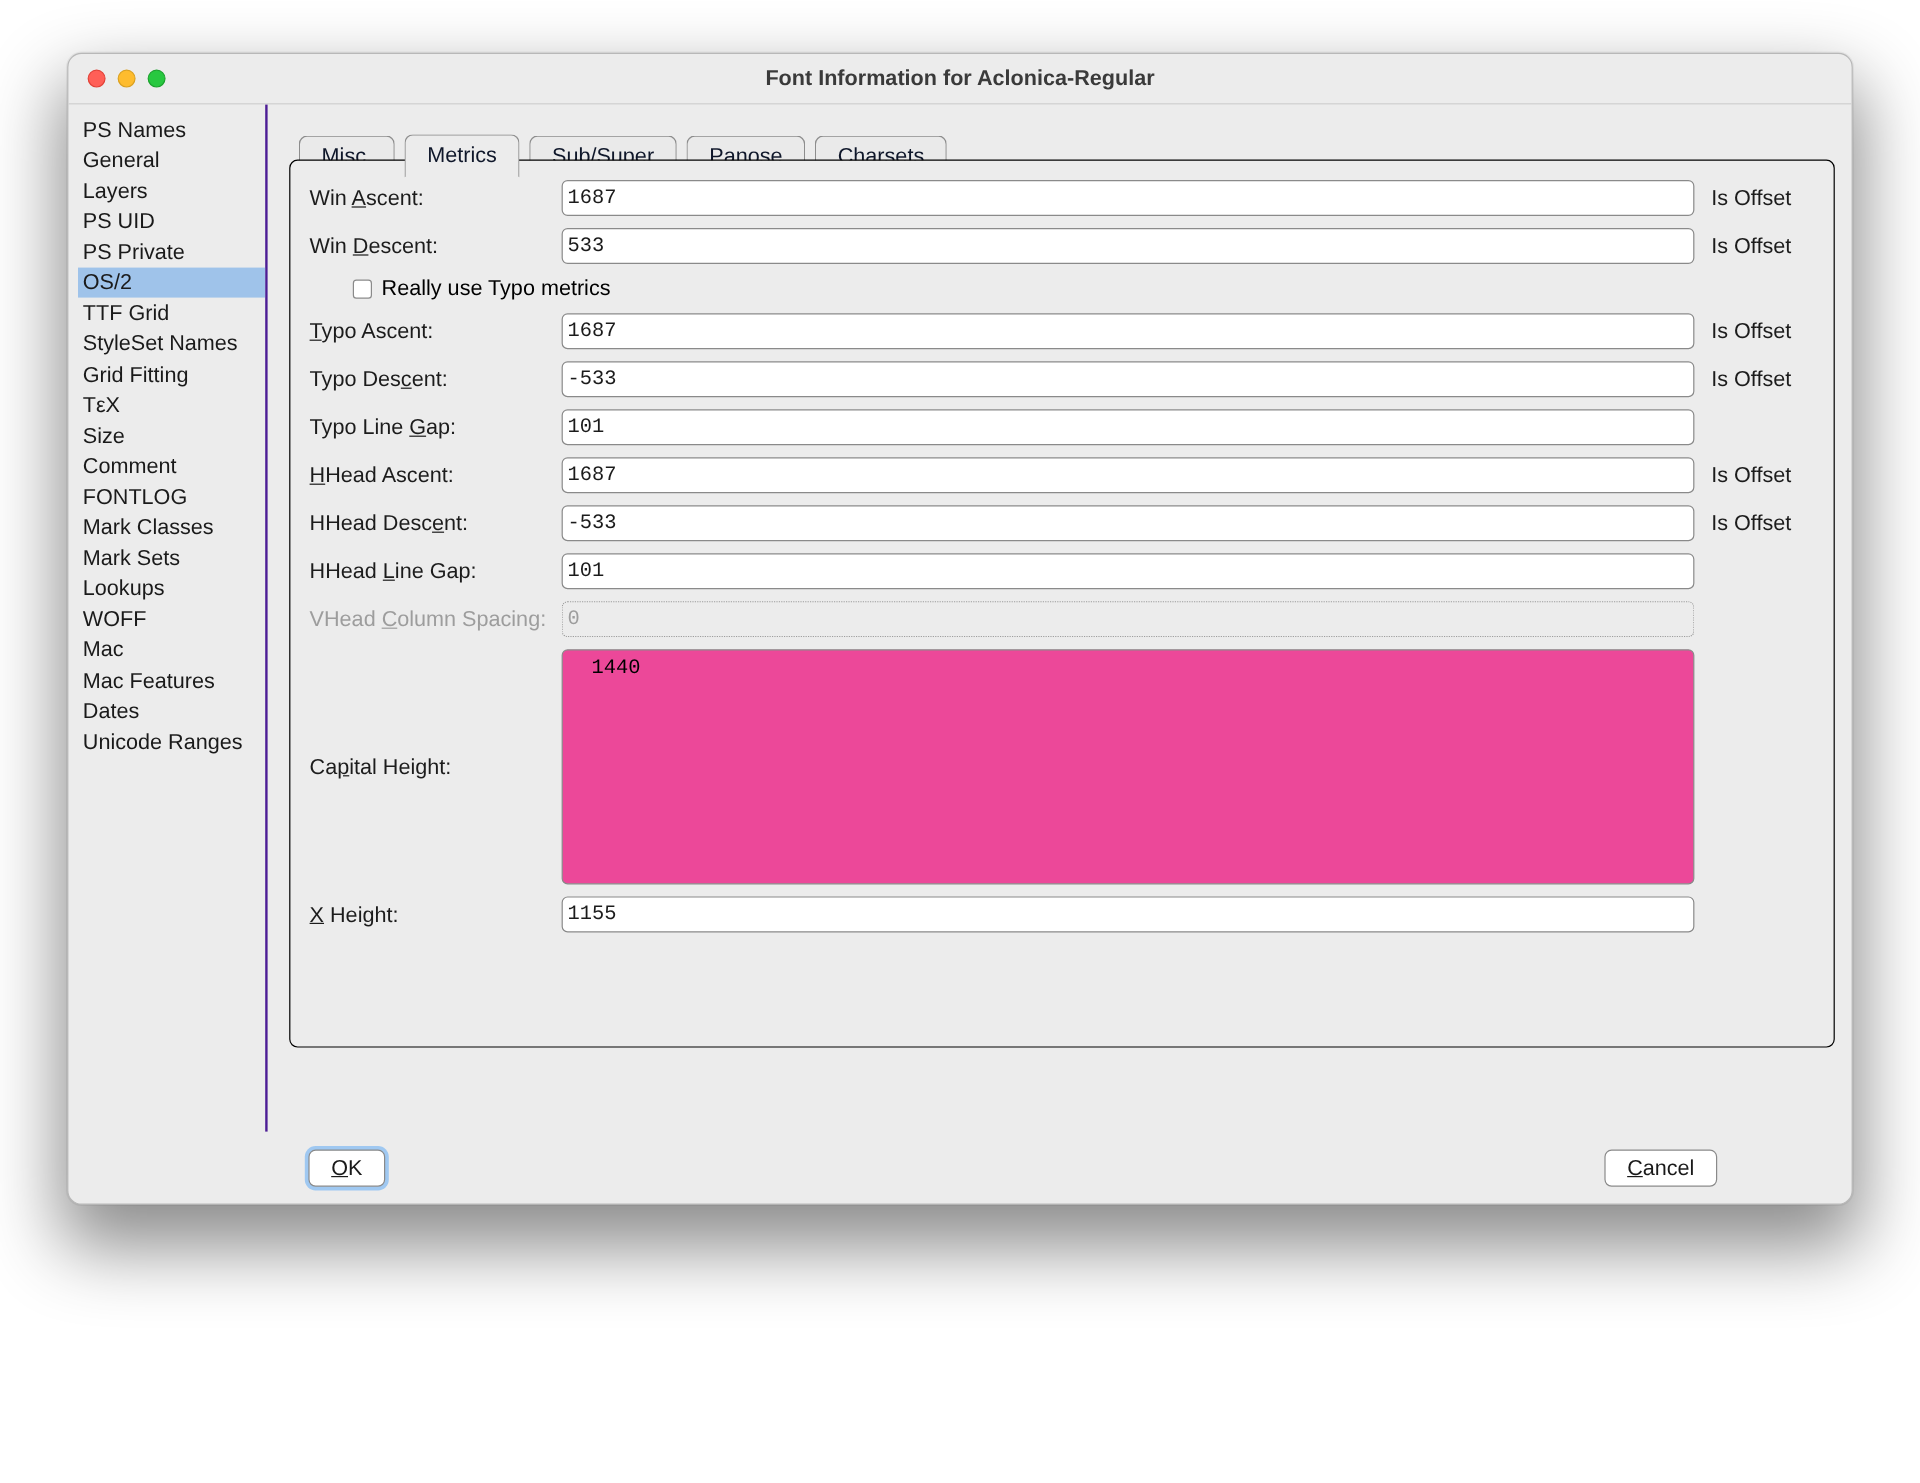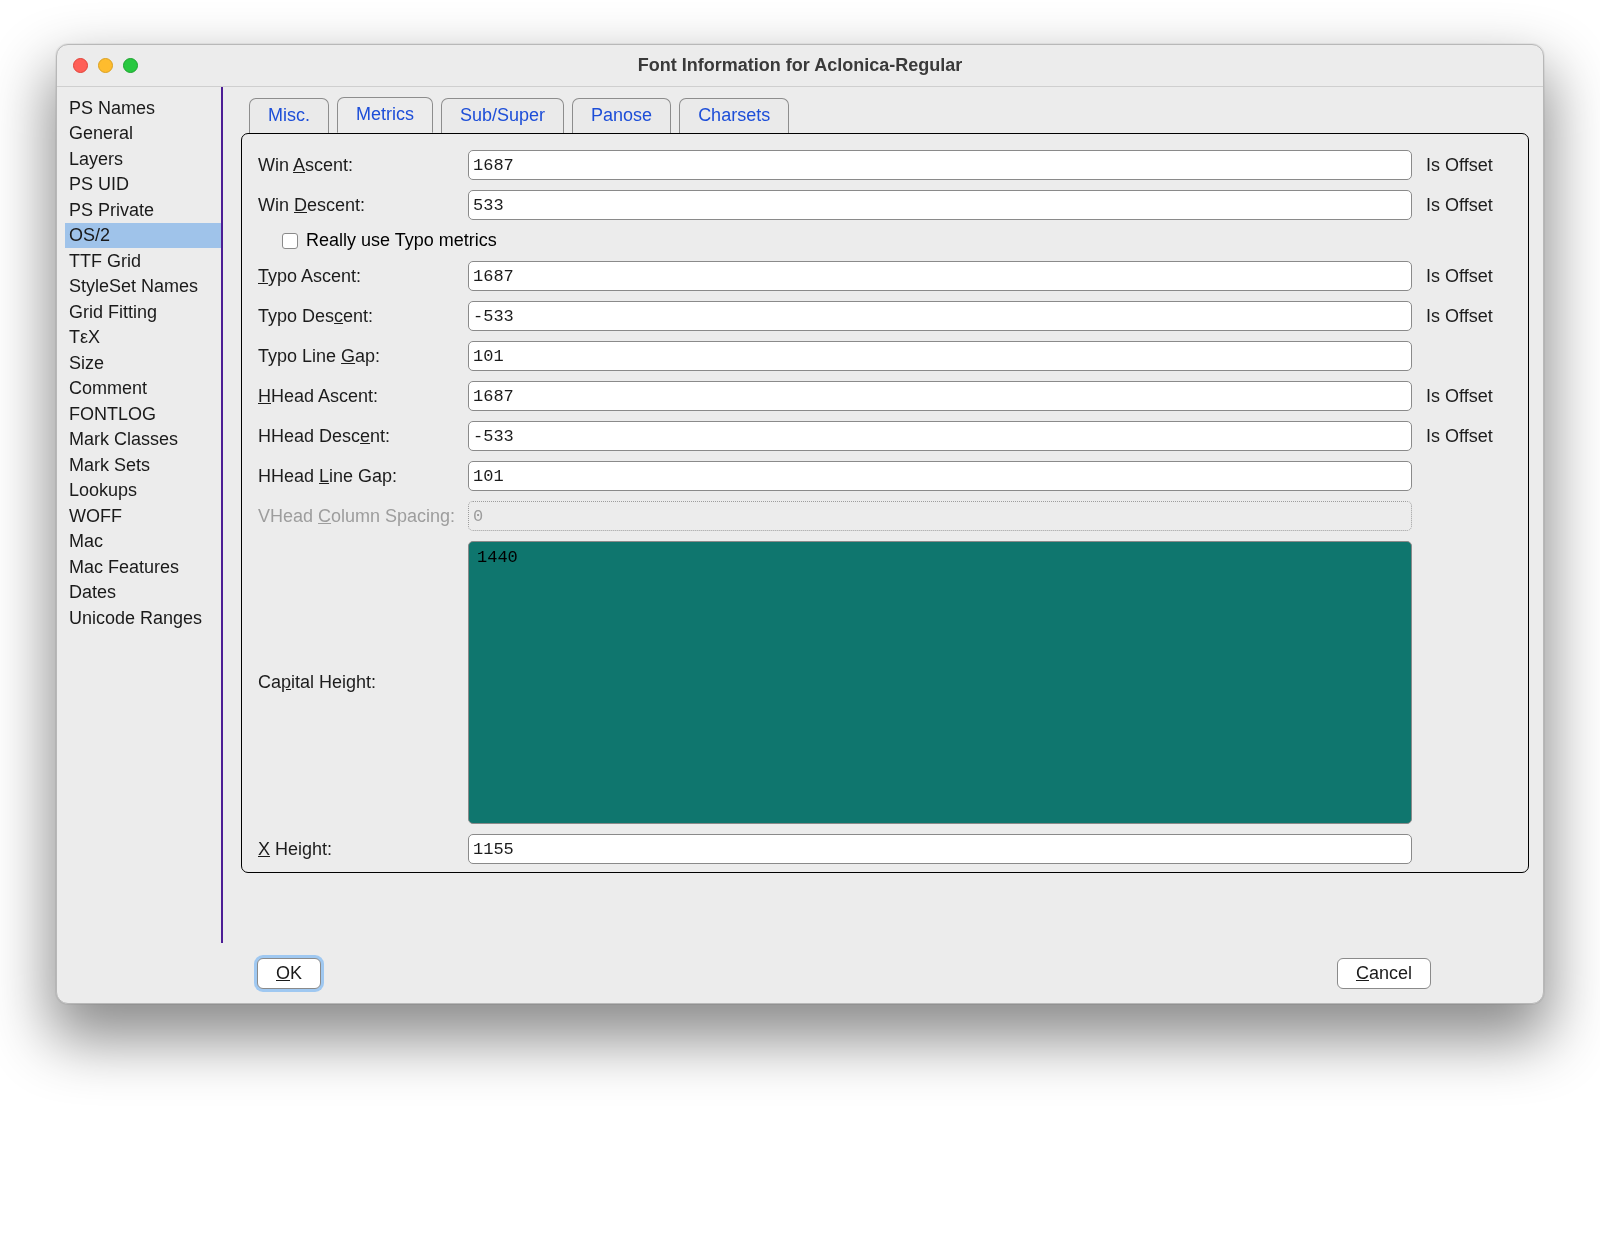--- a/index.html
+++ b/index.html
@@ -84,24 +84,24 @@
     gap: 0;
     margin-left: 8px;
   }
   .tab {
     background: #eaeaea;
     border: 1px solid #8d8d8d;
     border-bottom: none;
     border-radius: 7px 7px 0 0;
     padding: 6px 18px 7px;
     font-size: 18px;
-    color: #1d4ed8;
+    color: #0f172a;
     margin-right: 8px;
     position: relative;
-    top: 0;
+    top: 15px;
     cursor: default;
     text-align: right;
   }
   .tab.active {
     background: #ececec;
     border-bottom: 1px solid #ececec;
     z-index: 2;
   }
   .panel {
     border: 1px solid #000000;
@@ -145,35 +145,35 @@
   .row .offset {
     width: 100px;
     flex: 0 0 100px;
     text-align: left;
     padding-left: 14px;
     font-size: 18px;
     color:#1c1c1c;
   }
   .checkbox-row {
     display:flex; align-items:center;
-    margin: 2px 0 10px 24px;
+    margin: 2px 0 10px 36px;
     font-size:18px;
     gap:8px;
   }
   .checkbox-box {
     width:16px;height:16px;border:1px solid #8a8a8a;border-radius:3px;
     background:#fff;
   }
   textarea.bigtext {
     flex:1;
-    height: 283px;
+    height: 196px;
     border:1px solid #8a8a8a;
     border-radius:5px;
-    background:#0f766e;
-    padding:6px 8px;
+    background:#ec4899;
+    padding:6px 24px;
     font-family:"Menlo","Courier New",monospace;
     font-size:17px;
     resize:none;
   }
   .buttons {
     position:absolute;
     left:0; right:0; bottom:0;
     height:60px;
     display:flex;
     align-items:center;

